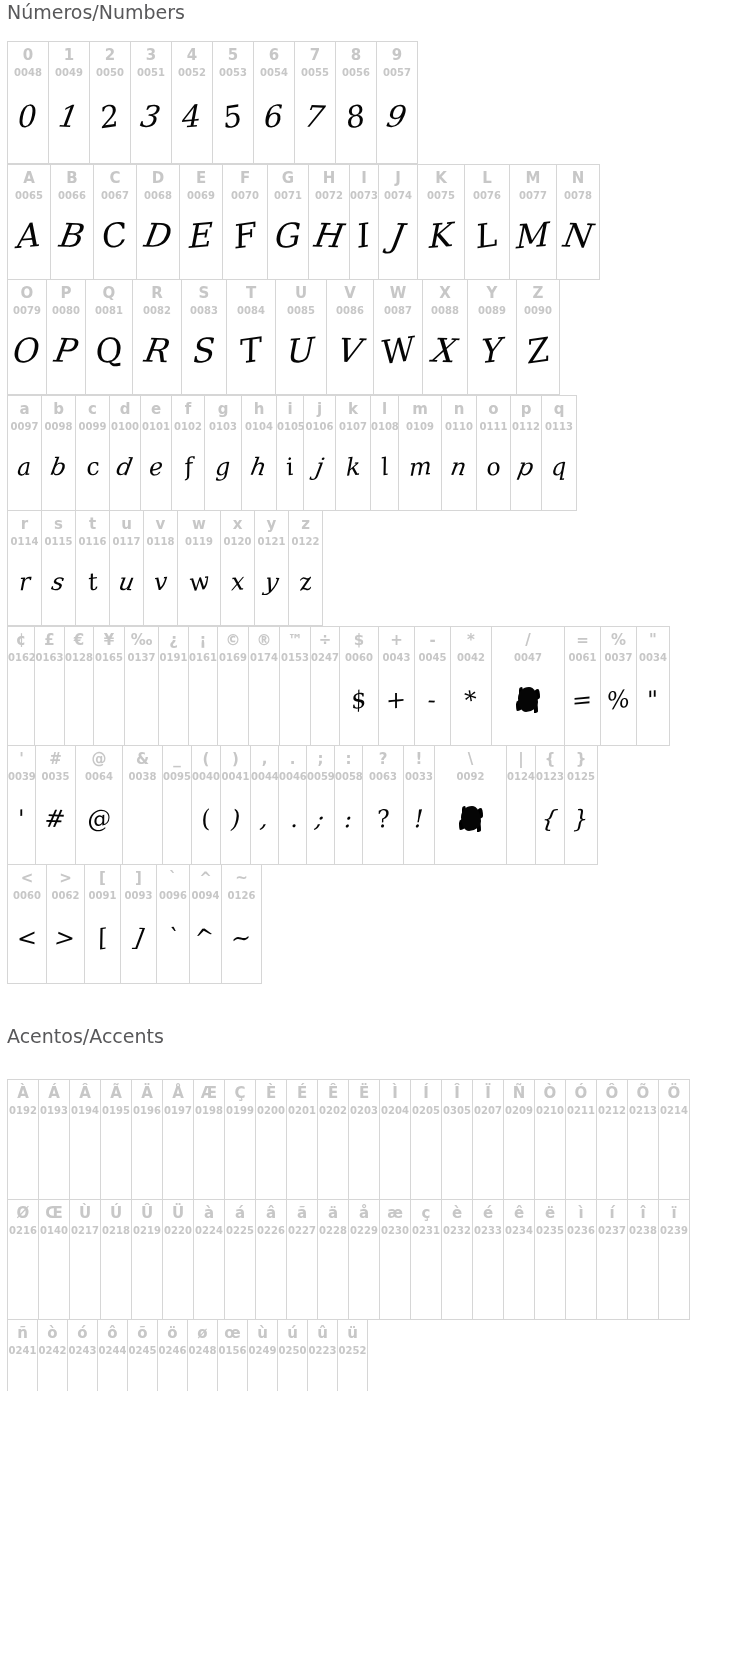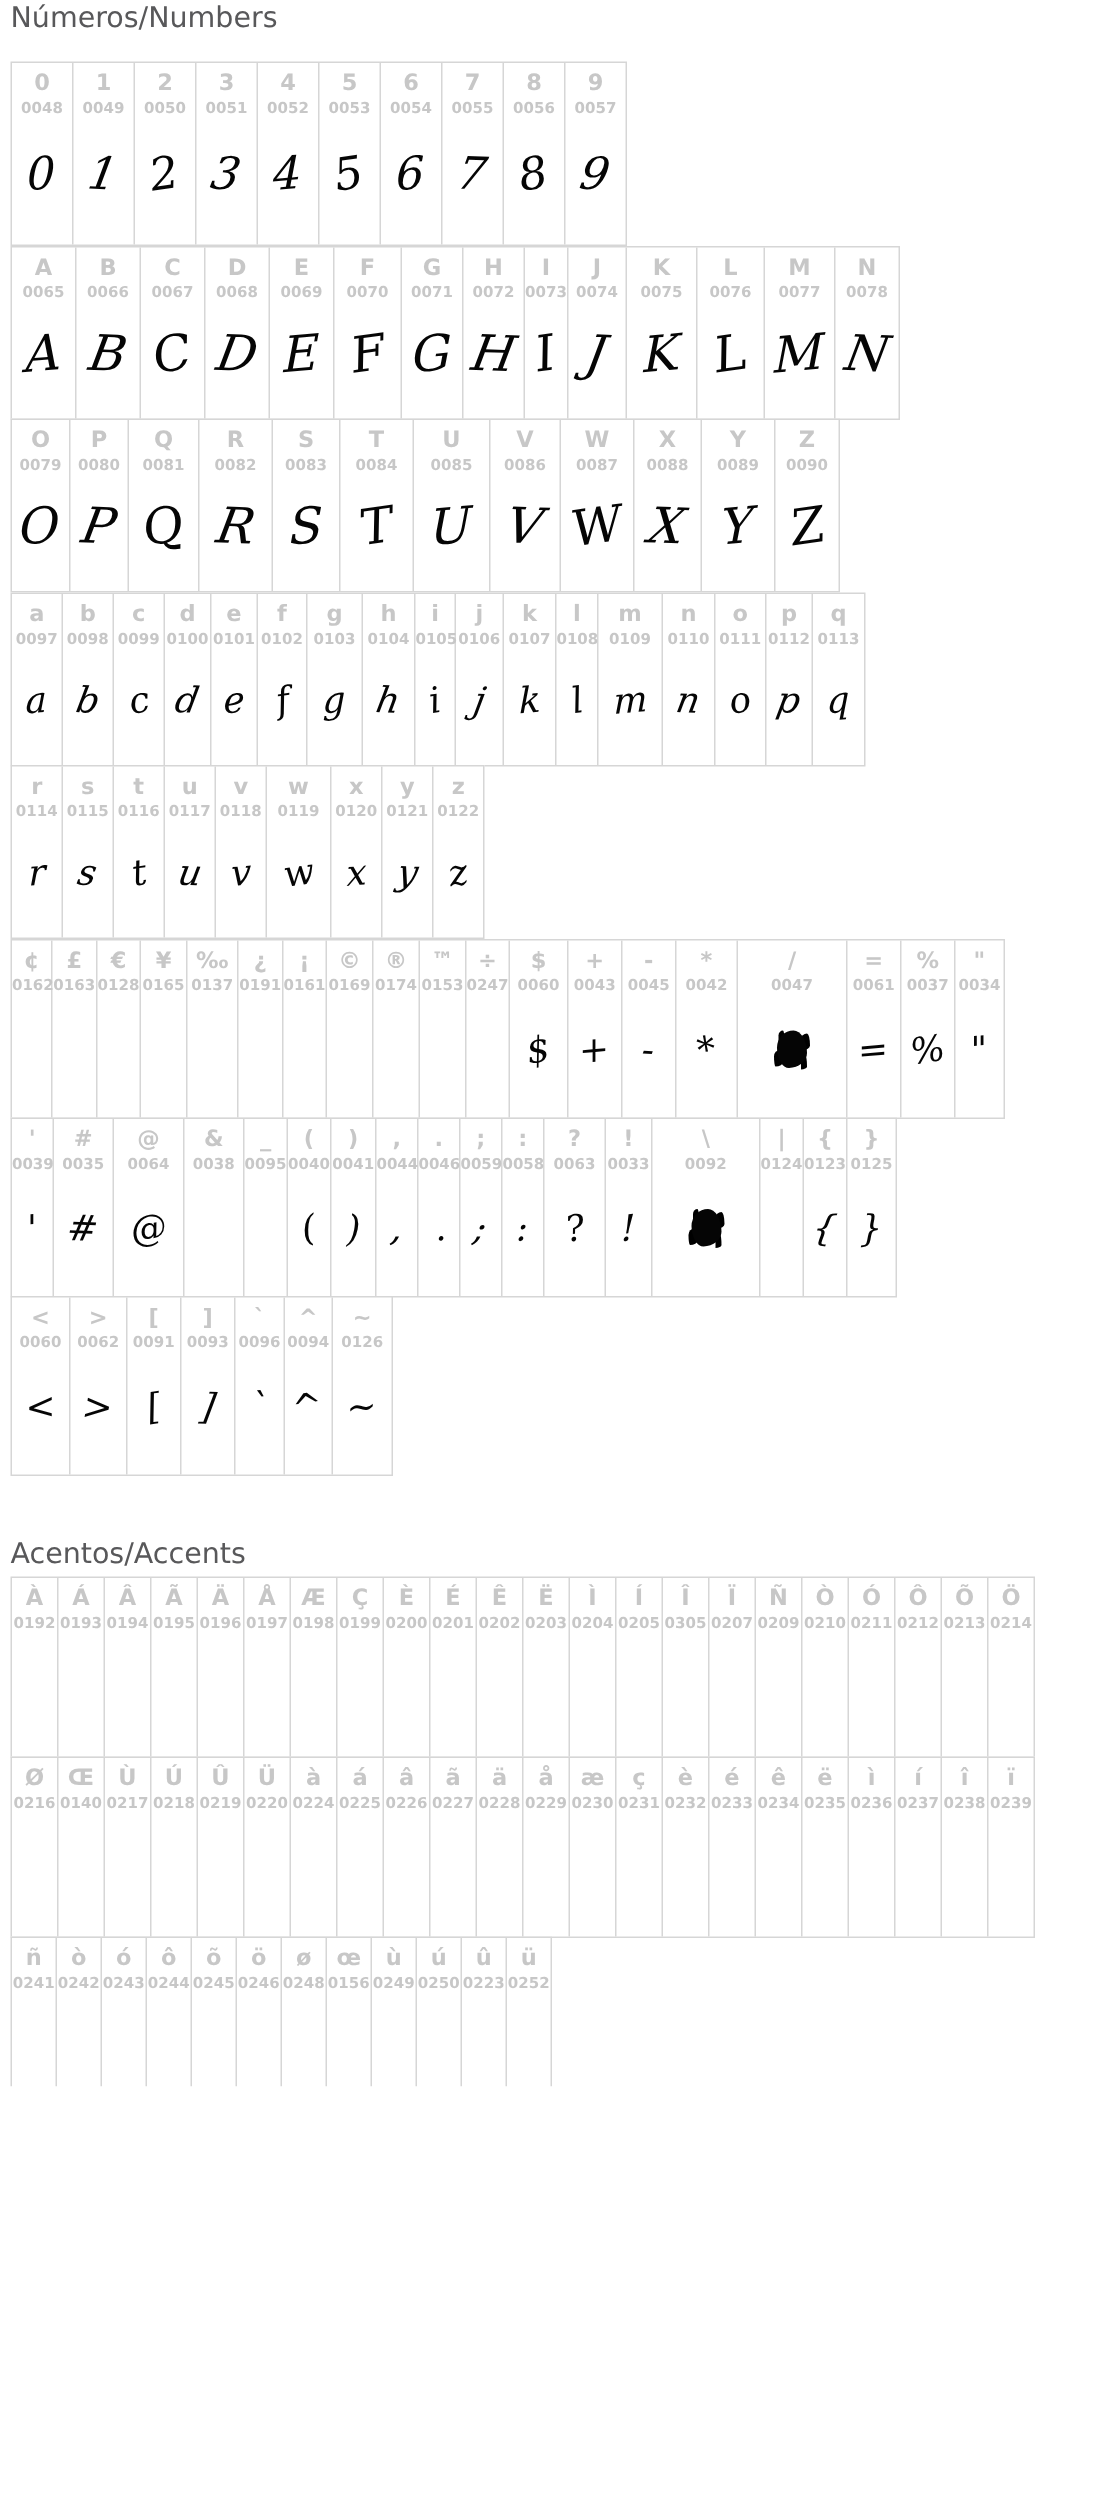--- a/index.html
+++ b/index.html
@@ -4,21 +4,21 @@
 <style>
   html,body{margin:0;padding:0;background:#fff;}
   #page{position:relative;width:730px;height:1391px;overflow:hidden;background:#ffffff;
         font-family:"DejaVu Sans",sans-serif;}
   .section{margin-left:7px;}
   .heading{font-size:19px;line-height:22px;color:#58585a;font-family:"DejaVu Sans",sans-serif;}
   .section-numbers   .heading{margin-top:1px;margin-bottom:18px;}
   .section-uppercase .heading{margin-top:35px;margin-bottom:25px;}
   .section-lowercase .heading{margin-top:50px;margin-bottom:23px;}
   .section-symbols   .heading{margin-top:40px;margin-bottom:16px;}
-  .section-accents   .heading{margin-top:41px;margin-bottom:4px;}
+  .section-accents   .heading{margin-top:41px;margin-bottom:32px;}
 
   .grid-row{display:flex;width:max-content;border:1px solid #d6d6d6;background:#fff;}
   .grid-row + .grid-row{margin-top:-1px;}
 
   .cell{display:flex;flex-direction:column;border-right:1px solid #d6d6d6;box-sizing:content-box;}
   .cell:last-child{border-right:none;}
 
   .sec-numbers   .cell{height:121px;}
   .sec-uppercase .cell,
   .sec-lowercase .cell{height:114px;}

